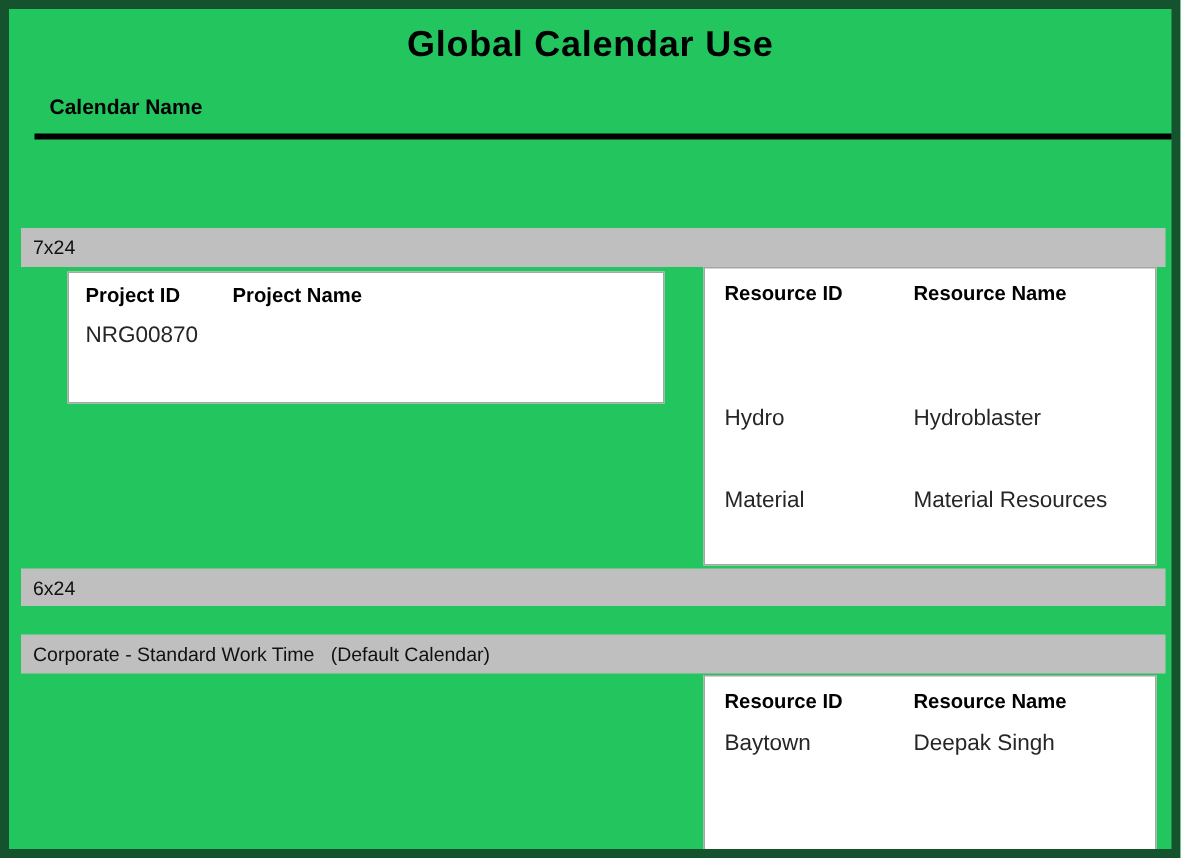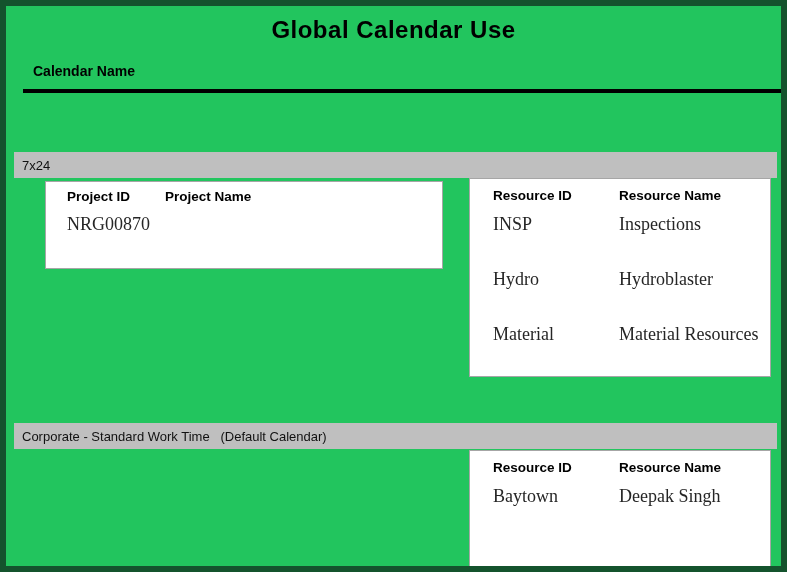--- a/index.html
+++ b/index.html
@@ -67,25 +67,25 @@
 
   .box {
     position: absolute;
     background: #ffffff;
     border: 1px solid #a6a6a6;
   }
   .project-box-7x24   { left: 39px;  top: 175px; width: 398px; height: 88px; }
   .resource-box-7x24  { left: 463px; top: 172px; width: 302px; height: 199px; }
   .resource-box-corp  { left: 463px; top: 444px; width: 302px; height: 140px; }
 
-  .trow { position: absolute; left: 13px; right: 0; height: 16px; line-height: 16px; }
+  .trow { position: absolute; left: 3px; right: 0; height: 16px; line-height: 16px; }
   .trow .cell { position: absolute; top: 0; white-space: nowrap; }
 
   .thead .cell { font-size: 13.5px; font-weight: bold; color: #000000; }
-  .tdata .cell { font-size: 18px; color: #262626; font-family: Liberation Serif, serif; }
+  .tdata .cell { font-size: 15px; color: #262626; }
 
   
   .project-box-7x24 .col-id   { left: 8px; }
   .project-box-7x24 .col-name { left: 106px; }
   .project-box-7x24 .r0 { top: 7px; }
   .project-box-7x24 .r1 { top: 34px; }
 
   
   .resource-box-7x24 .col-id,  .resource-box-corp .col-id   { left: 10px; }
   .resource-box-7x24 .col-name,.resource-box-corp .col-name { left: 136px; }
@@ -117,34 +117,33 @@
     <div class="trow tdata r1">
       <span class="cell col-id">NRG00870</span>
     </div>
   </div>
 
   <div class="box resource-box-7x24">
     <div class="trow thead r0">
       <span class="cell col-id">Resource ID</span>
       <span class="cell col-name">Resource Name</span>
     </div>
-    <div class="trow tdata r1">
-      <span class="cell col-id">INSP</span>
-      <span class="cell col-name">Inspections</span>
-    </div>
     <div class="trow tdata r3">
       <span class="cell col-id">Material</span>
       <span class="cell col-name">Material Resources</span>
     </div>
     <div class="trow tdata r2">
       <span class="cell col-id">Hydro</span>
       <span class="cell col-name">Hydroblaster</span>
     </div>
   </div>
 
+  <div class="band band-6x24">
+    <span class="band-label">6x24</span>
+  </div>
 
   <div class="band band-corporate">
     <span class="band-label">Corporate - Standard Work Time   (Default Calendar)</span>
   </div>
 
   <div class="box resource-box-corp">
     <div class="trow thead r0">
       <span class="cell col-id">Resource ID</span>
       <span class="cell col-name">Resource Name</span>
     </div>

